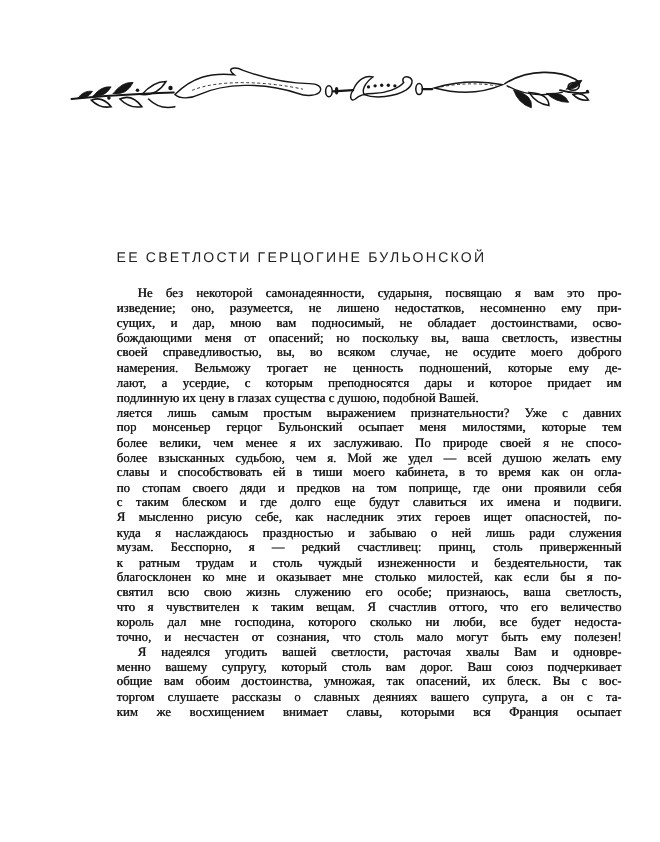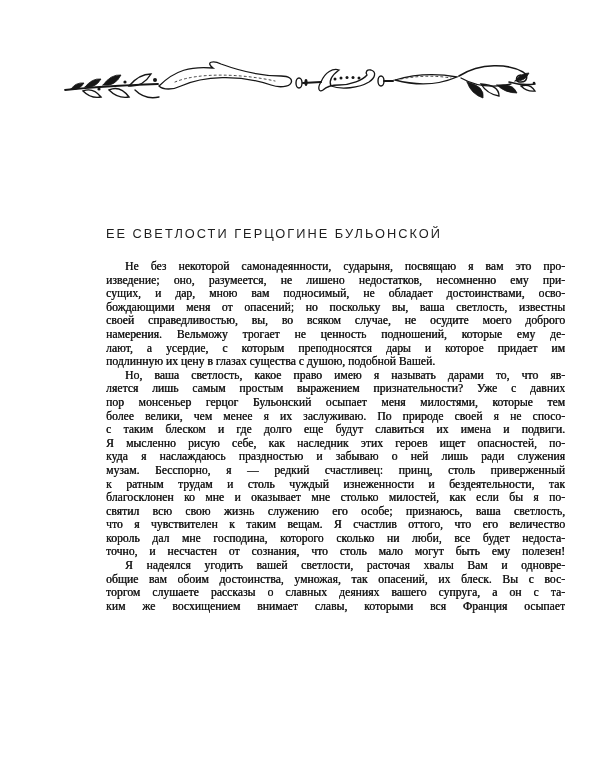--- a/index.html
+++ b/index.html
@@ -116,36 +116,39 @@
         <div class="line indent">Не без некоторой самонадеянности, сударыня, посвящаю я вам это про-</div>
         <div class="line">изведение; оно, разумеется, не лишено недостатков, несомненно ему при-</div>
         <div class="line">сущих, и дар, мною вам подносимый, не обладает достоинствами, осво-</div>
         <div class="line">бождающими меня от опасений; но поскольку вы, ваша светлость, известны</div>
         <div class="line">своей справедливостью, вы, во всяком случае, не осудите моего доброго</div>
         <div class="line">намерения. Вельможу трогает не ценность подношений, которые ему де-</div>
         <div class="line">лают, а усердие, с которым преподносятся дары и которое придает им</div>
         <div class="line no-justify">подлинную их цену в глазах существа с душою, подобной Вашей.</div>
       </div>
       <div class="paragraph">
-        <div class="line indent">Но, ваша светлость, какое право имею я называть дарами то, что яв-</div>
         <div class="line">ляется лишь самым простым выражением признательности? Уже с давних</div>
         <div class="line">пор монсеньер герцог Бульонский осыпает меня милостями, которые тем</div>
         <div class="line">более велики, чем менее я их заслуживаю. По природе своей я не спосо-</div>
+        <div class="line">более взысканных судьбою, чем я. Мой же удел — всей душою желать ему</div>
+        <div class="line">славы и способствовать ей в тиши моего кабинета, в то время как он огла-</div>
+        <div class="line">по стопам своего дяди и предков на том поприще, где они проявили себя</div>
         <div class="line">с таким блеском и где долго еще будут славиться их имена и подвиги.</div>
         <div class="line">Я мысленно рисую себе, как наследник этих героев ищет опасностей, по-</div>
         <div class="line">куда я наслаждаюсь праздностью и забываю о ней лишь ради служения</div>
         <div class="line">музам. Бесспорно, я — редкий счастливец: принц, столь приверженный</div>
         <div class="line">к ратным трудам и столь чуждый изнеженности и бездеятельности, так</div>
         <div class="line">благосклонен ко мне и оказывает мне столько милостей, как если бы я по-</div>
         <div class="line">святил всю свою жизнь служению его особе; признаюсь, ваша светлость,</div>
         <div class="line">что я чувствителен к таким вещам. Я счастлив оттого, что его величество</div>
         <div class="line">король дал мне господина, которого сколько ни люби, все будет недоста-</div>
         <div class="line">точно, и несчастен от сознания, что столь мало могут быть ему полезен!</div>
       </div>
       <div class="paragraph">
         <div class="line indent">Я надеялся угодить вашей светлости, расточая хвалы Вам и одновре-</div>
+        <div class="line">менно вашему супругу, который столь вам дорог. Ваш союз подчеркивает</div>
         <div class="line">общие вам обоим достоинства, умножая, так опасений, их блеск. Вы с вос-</div>
         <div class="line">торгом слушаете рассказы о славных деяниях вашего супруга, а он с та-</div>
         <div class="line">ким же восхищением внимает славы, которыми вся Франция осыпает</div>
       </div>
     </div>
 
 </div>
 
 </body></html>

